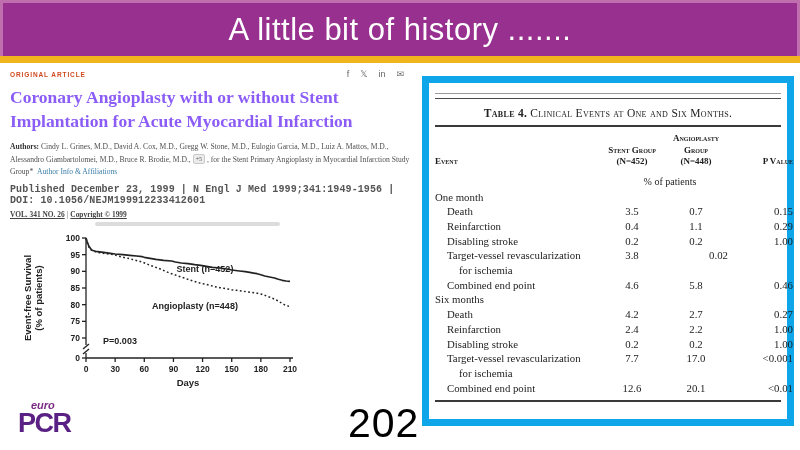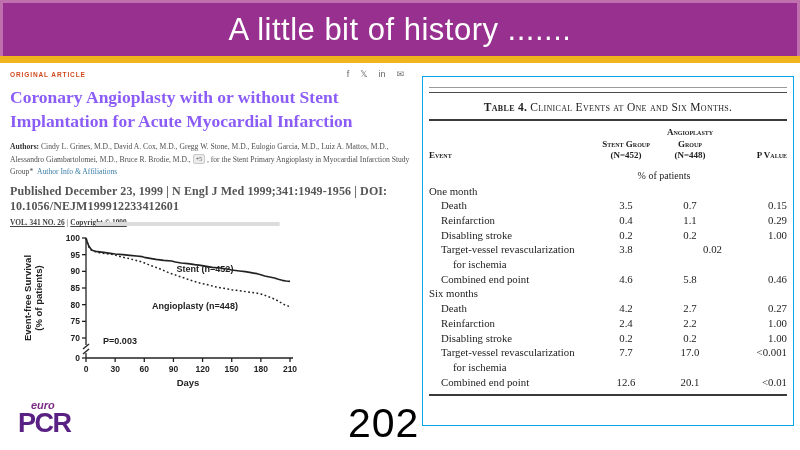--- a/index.html
+++ b/index.html
@@ -23,39 +23,39 @@
   .social{display:flex;gap:11px;color:#666;font-size:9px;align-items:center;padding-right:14px;}
   .social span{cursor:pointer;}
   .art-title{margin:6px 0 0 0;font-family:"Liberation Serif",serif;font-weight:700;
              font-size:17.5px;line-height:1.36;color:#8b5cf6;}
   .authors{margin:7px 0 0 0;font-family:"Liberation Serif",serif;font-size:7.6px;
            line-height:1.7;color:#4f4f4f;width:404px;}
   .authors b{color:#333;}
   .badge{display:inline-block;background:#ececec;border:1px solid #c9c9c9;border-radius:2px;
          padding:0 2px;font-size:6px;color:#555;line-height:8px;vertical-align:1px;cursor:pointer;}
   .a-link{color:#3a7ca5;text-decoration:none;cursor:pointer;}
-  .pub{margin:5px 0 0 0;font-family:Liberation Serif, serif;font-size:12px;font-weight:700;
+  .pub{margin:5px 0 0 0;font-family:Liberation Mono, monospace;font-size:10px;font-weight:700;
        color:#555;letter-spacing:.1px;}
   .vol{margin:4px 0 0 0;font-family:"Liberation Serif",serif;font-size:7.4px;font-weight:700;color:#444;}
   .vol a{color:#444;text-decoration:underline;cursor:pointer;}
   .vol .sep{color:#888;padding:0 2px;text-decoration:none;}
   .divider-bar{position:absolute;left:95px;top:222px;width:185px;height:4px;border-radius:2px;background:#dcdcdc;}
 
   
   .km-wrap{position:absolute;left:22px;top:226px;z-index:0;}
   .ax{stroke:#222;stroke-width:1.3;}
   .ln{fill:none;stroke:#222;stroke-width:1.7;stroke-linejoin:round;}
   .dot{stroke-dasharray:1.8 2.4;stroke-width:1.5;}
   .tick{font:700 8.5px "Liberation Sans",sans-serif;fill:#222;}
   .slabel{font:700 9px "Liberation Sans",sans-serif;fill:#222;}
   .alabel{font:700 9.5px "Liberation Sans",sans-serif;fill:#222;}
 
   
   .paper-table{position:absolute;left:422px;top:76px;width:372px;height:350px;z-index:2;
-               background:#fff;border:1px solid #0ea5e9;box-sizing:border-box;
+               background:#fff;border:7px solid #0ea5e9;box-sizing:border-box;
                padding:10px 6px 0 6px;font-family:"Liberation Serif",serif;color:#1d1d1d;}
   .rule-double{height:4px;border-top:1.5px solid #9a9a9a;border-bottom:1.5px solid #4a4a4a;}
   .rule-heavy{border-top:2px solid #3a3a3a;}
   .t-title{text-align:center;font-variant:small-caps;font-size:11.5px;letter-spacing:.3px;
            margin:8px 0 6px 0;color:#222;}
   .t-title b{font-weight:700;}
   .t-head{display:grid;grid-template-columns:165px 64px 64px 65px;align-items:end;
           padding:6px 0 3px 0;font-variant:small-caps;font-weight:700;font-size:9px;line-height:11.5px;}
   .t-head .h2,.t-head .h3{text-align:center;white-space:pre-line;}
   .t-head .h4{text-align:right;white-space:pre-line;}

